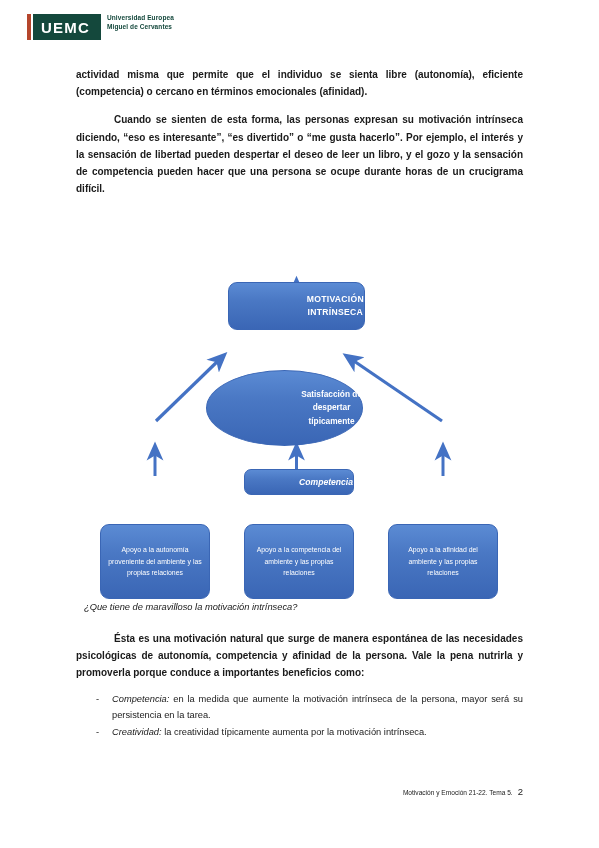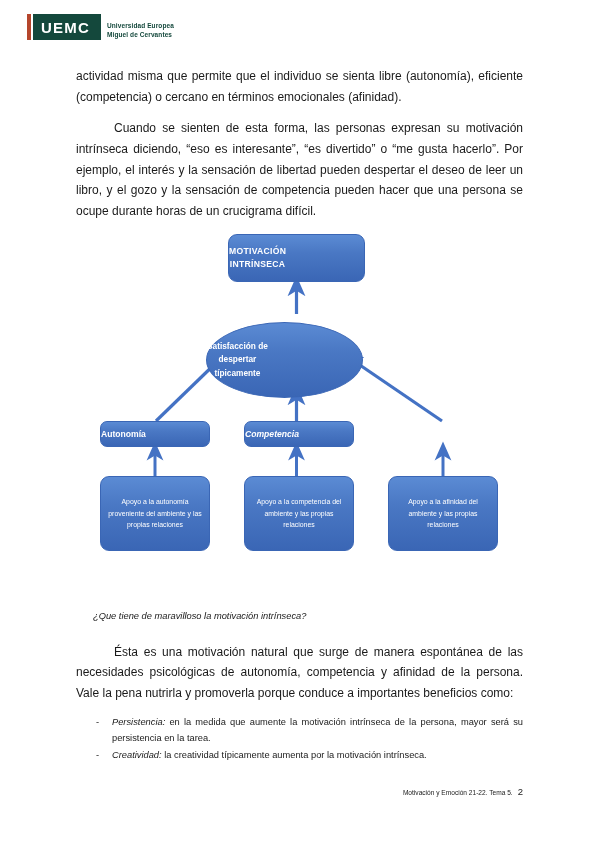--- a/index.html
+++ b/index.html
@@ -16,21 +16,21 @@
     position: relative;
     overflow: hidden;
   }
 
   
   .page-header {
     position: absolute;
     top: 14px;
     left: 27px;
     display: flex;
-    align-items: flex-end;
+    align-items: flex-start;
     gap: 6px;
   }
   .logo-mark {
     display: flex;
     align-items: stretch;
     height: 26px;
   }
   .logo-stripe-red {
     width: 4px;
     background: #b5462c;
@@ -60,29 +60,30 @@
 
   
   .content {
     position: absolute;
     left: 76px;
     top: 66px;
     width: 447px;
   }
   p.body {
     margin: 0 0 11px 0;
-    font-size: 12px;
+    font-size: 10px;
     line-height: 1.72;
     text-align: justify;
     color: #1a1a1a;
+    font-weight: bold;
   }
   p.indent { text-indent: 38px; }
   .italic { font-style: italic; }
   p.question {
-    margin: 17px;
+    margin: 8px;
     font-size: 9.3px;
     font-style: italic;
     line-height: 1.7;
   }
   ul.benefits {
     margin: 8px 0 0 0;
     padding: 0;
     list-style: none;
   }
   ul.benefits li {
@@ -116,25 +117,26 @@
     font-size: 8.6px;
     font-style: italic;
     color: #1a1a1a;
     letter-spacing: .2px;
   }
   .node {
     position: absolute;
     box-sizing: border-box;
     display: flex;
     align-items: center;
-    justify-content: flex-start;
+    justify-content: flex-end;
     text-align: center;
     color: #ffffff;
     background: linear-gradient(180deg, #5b8bd4 0%, #4a78c4 38%, #3a66b5 100%);
     border: 1px solid #3a66b5;
+    margin-top: 48px;
   }
   .node-rounded { border-radius: 9px; }
   .node-ellipse { border-radius: 50%; }
 
   .n-top {
     left: 152px; top: 38px;
     width: 137px; height: 48px;
     font-size: 8.6px;
     font-weight: bold;
     line-height: 1.55;
@@ -246,36 +248,35 @@
   </div>
 
   <div class="node node-ellipse n-ellipse">
     <span>
       <span>Satisfacción de</span><br>
       <span>despertar</span><br>
       <span>típicamente</span>
     </span>
   </div>
 
-  <div class="node node-rounded n-mid m0">Autonomía</div>
   <div class="node node-rounded n-mid m1">Competencia</div>
 
   <div class="node node-rounded n-leaf l0">Apoyo a la autonomía proveniente del ambiente y las propias relaciones</div>
   <div class="node node-rounded n-leaf l1">Apoyo a la competencia del ambiente y las propias relaciones</div>
   <div class="node node-rounded n-leaf l2">Apoyo a la afinidad del ambiente y las propias relaciones</div>
 </div>
 
 <div class="content" style="top:592px;">
   <p class="question">¿Que tiene de maravilloso la motivación intrínseca?</p>
   <p class="body indent" style="margin-top:14px;">Ésta es una motivación natural que surge de manera espontánea de las necesidades psicológicas de autonomía, competencia y afinidad de la persona. Vale la pena nutrirla y promoverla porque conduce a importantes beneficios como:</p>
 
   <ul class="benefits">
     <li>
       <span class="dash">-</span>
-      <span class="italic">Persistencia:</span><span> en la medida que aumente la motivación intrínseca de la persona, mayor será su persistencia en la tarea.</span>
+      <span class="italic">Competencia:</span><span> en la medida que aumente la motivación intrínseca de la persona, mayor será su persistencia en la tarea.</span>
     </li>
     <li>
       <span class="dash">-</span>
       <span class="italic">Creatividad:</span><span> la creatividad típicamente aumenta por la motivación intrínseca.</span>
     </li>
   </ul>
 </div>
 
 <div class="footer">
   <span>Motivación y Emoción 21-22. Tema 5.</span><span class="pageno">2</span>

